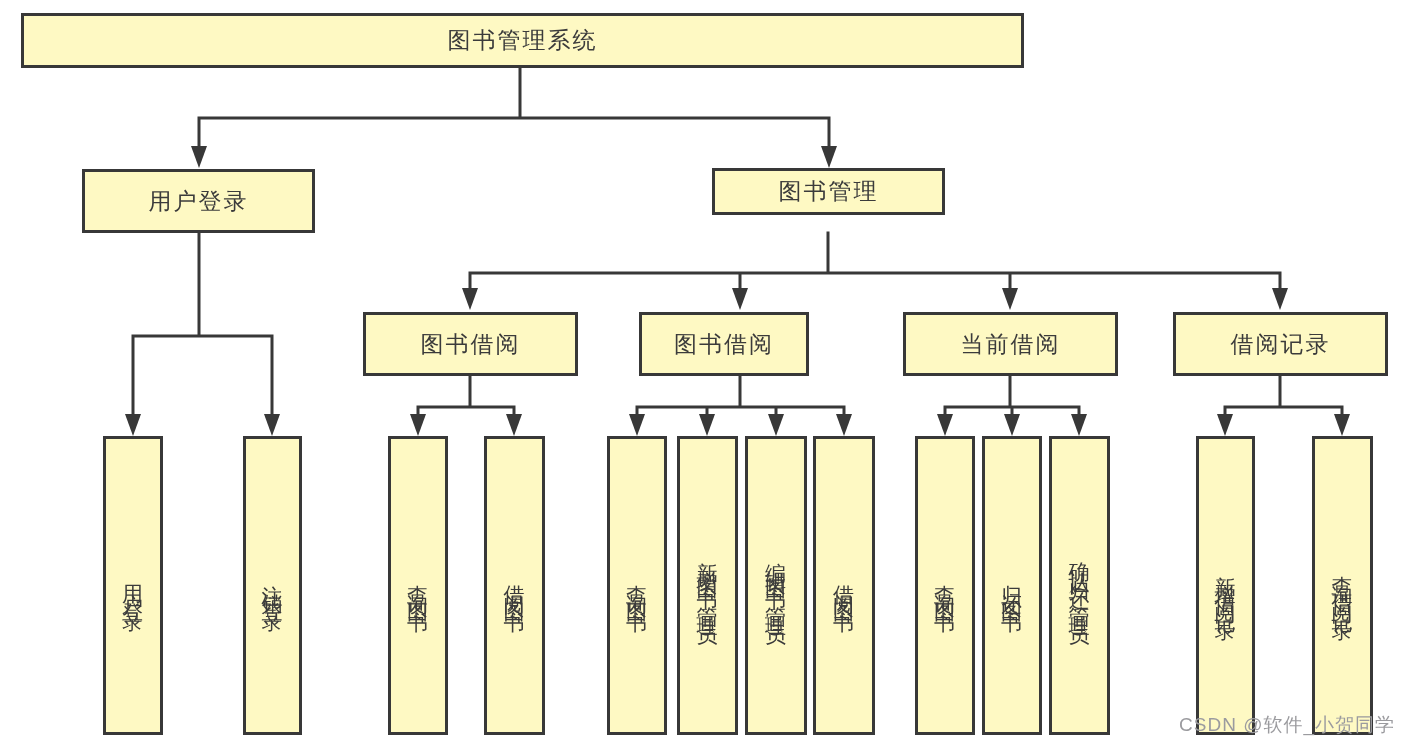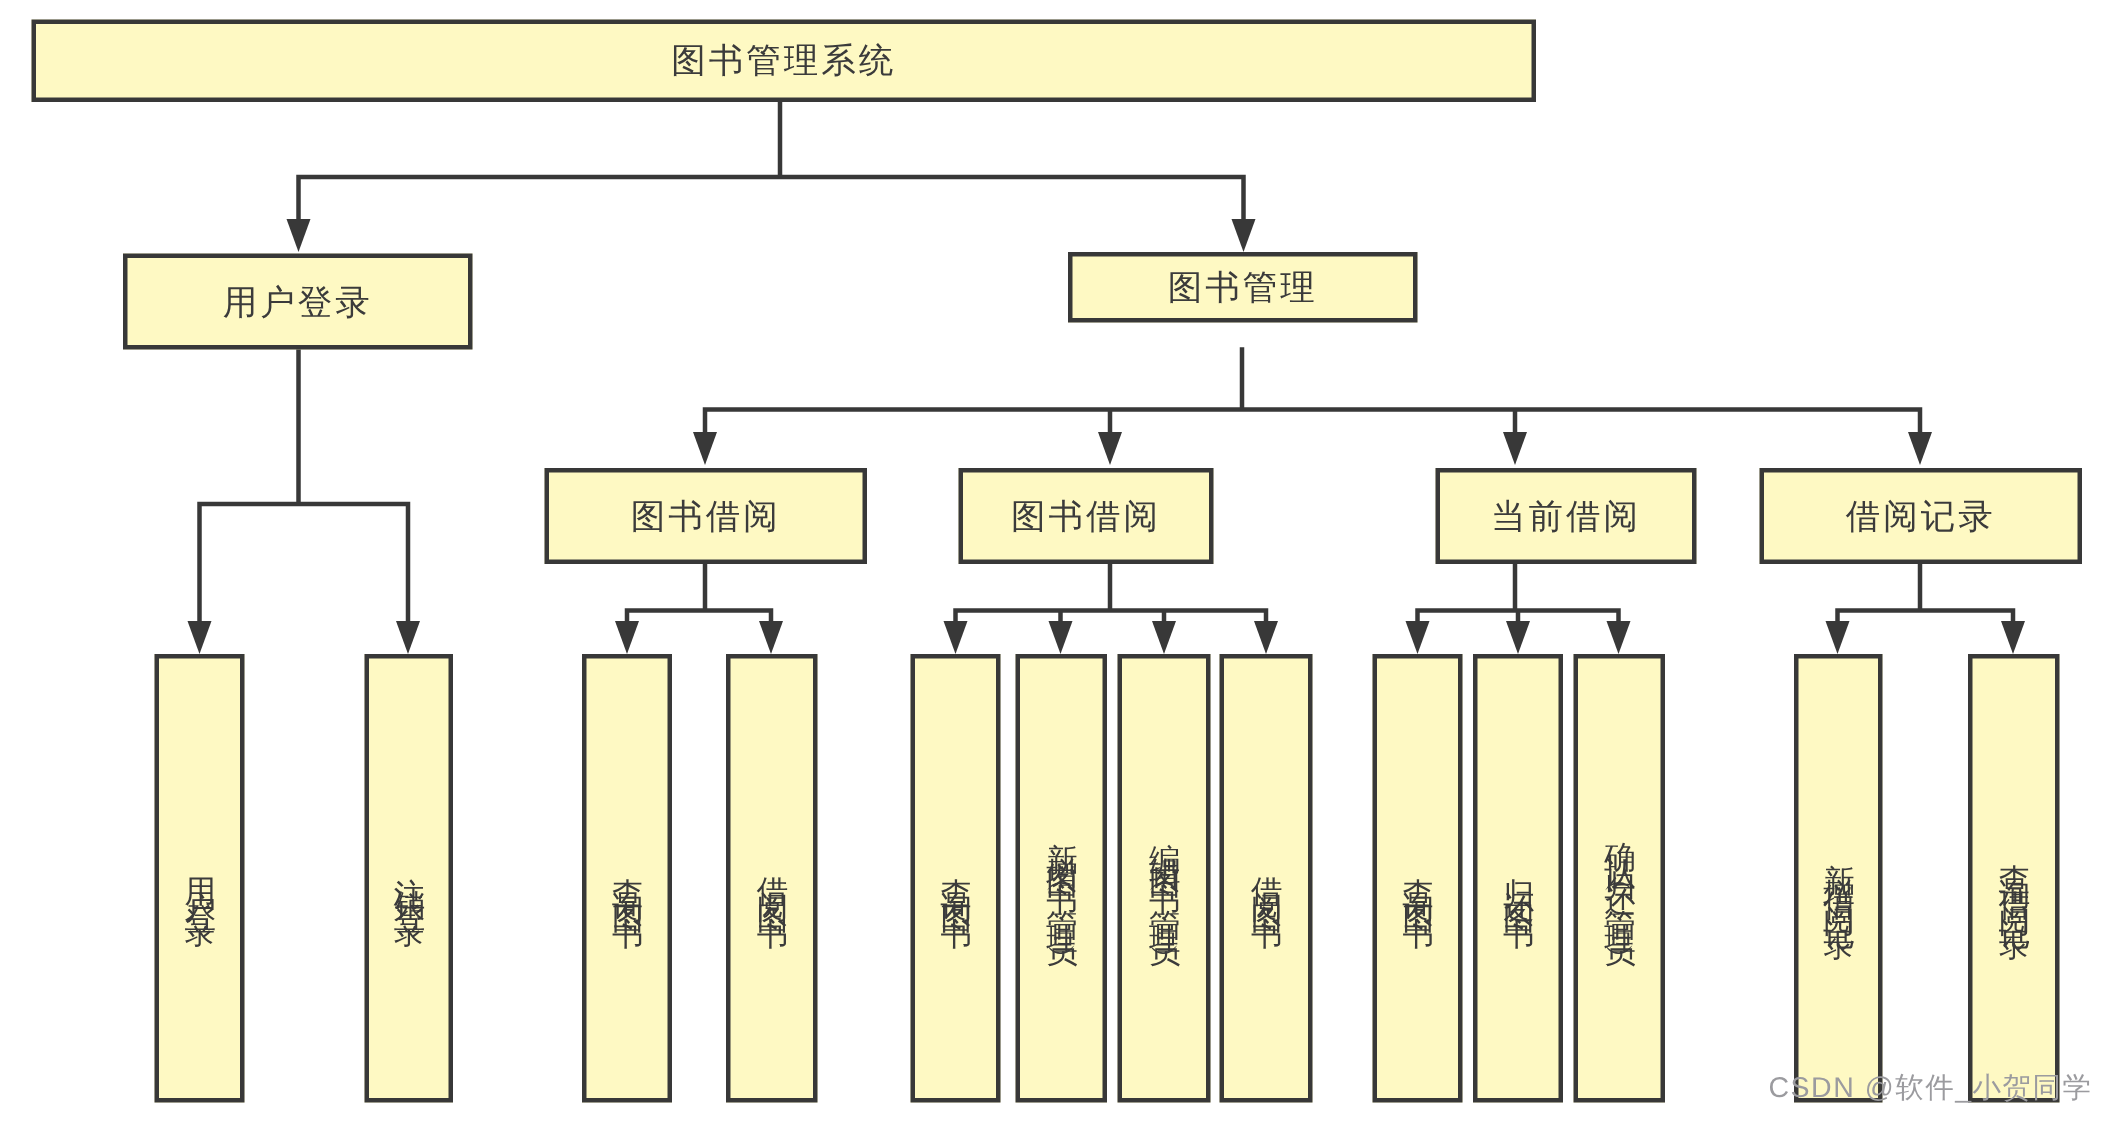--- a/index.html
+++ b/index.html
@@ -99,21 +99,21 @@
   <div class="node hnode" style="left:712px; top:168px; width:233px; height:47px;">
     <span>图书管理</span>
   </div>
 
   <div class="node hnode" style="left:363px; top:312px; width:215px; height:64px;">
     <span>图书借阅</span>
   </div>
   <div class="node hnode" style="left:595px; top:312px; width:170px; height:64px;margin-left:44px;">
     <span>图书借阅</span>
   </div>
-  <div class="node hnode" style="left:957px; top:312px; width:174px; height:64px;">
+  <div class="node hnode" style="left:903px; top:312px; width:215px; height:64px;">
     <span>当前借阅</span>
   </div>
   <div class="node hnode" style="left:1173px; top:312px; width:215px; height:64px;">
     <span>借阅记录</span>
   </div>
 
   <div class="node vnode" style="left:103px; top:436px; width:60px; height:299px;">
     <span>用户登录</span>
   </div>
   <div class="node vnode" style="left:243px; top:436px; width:59px; height:299px;">

